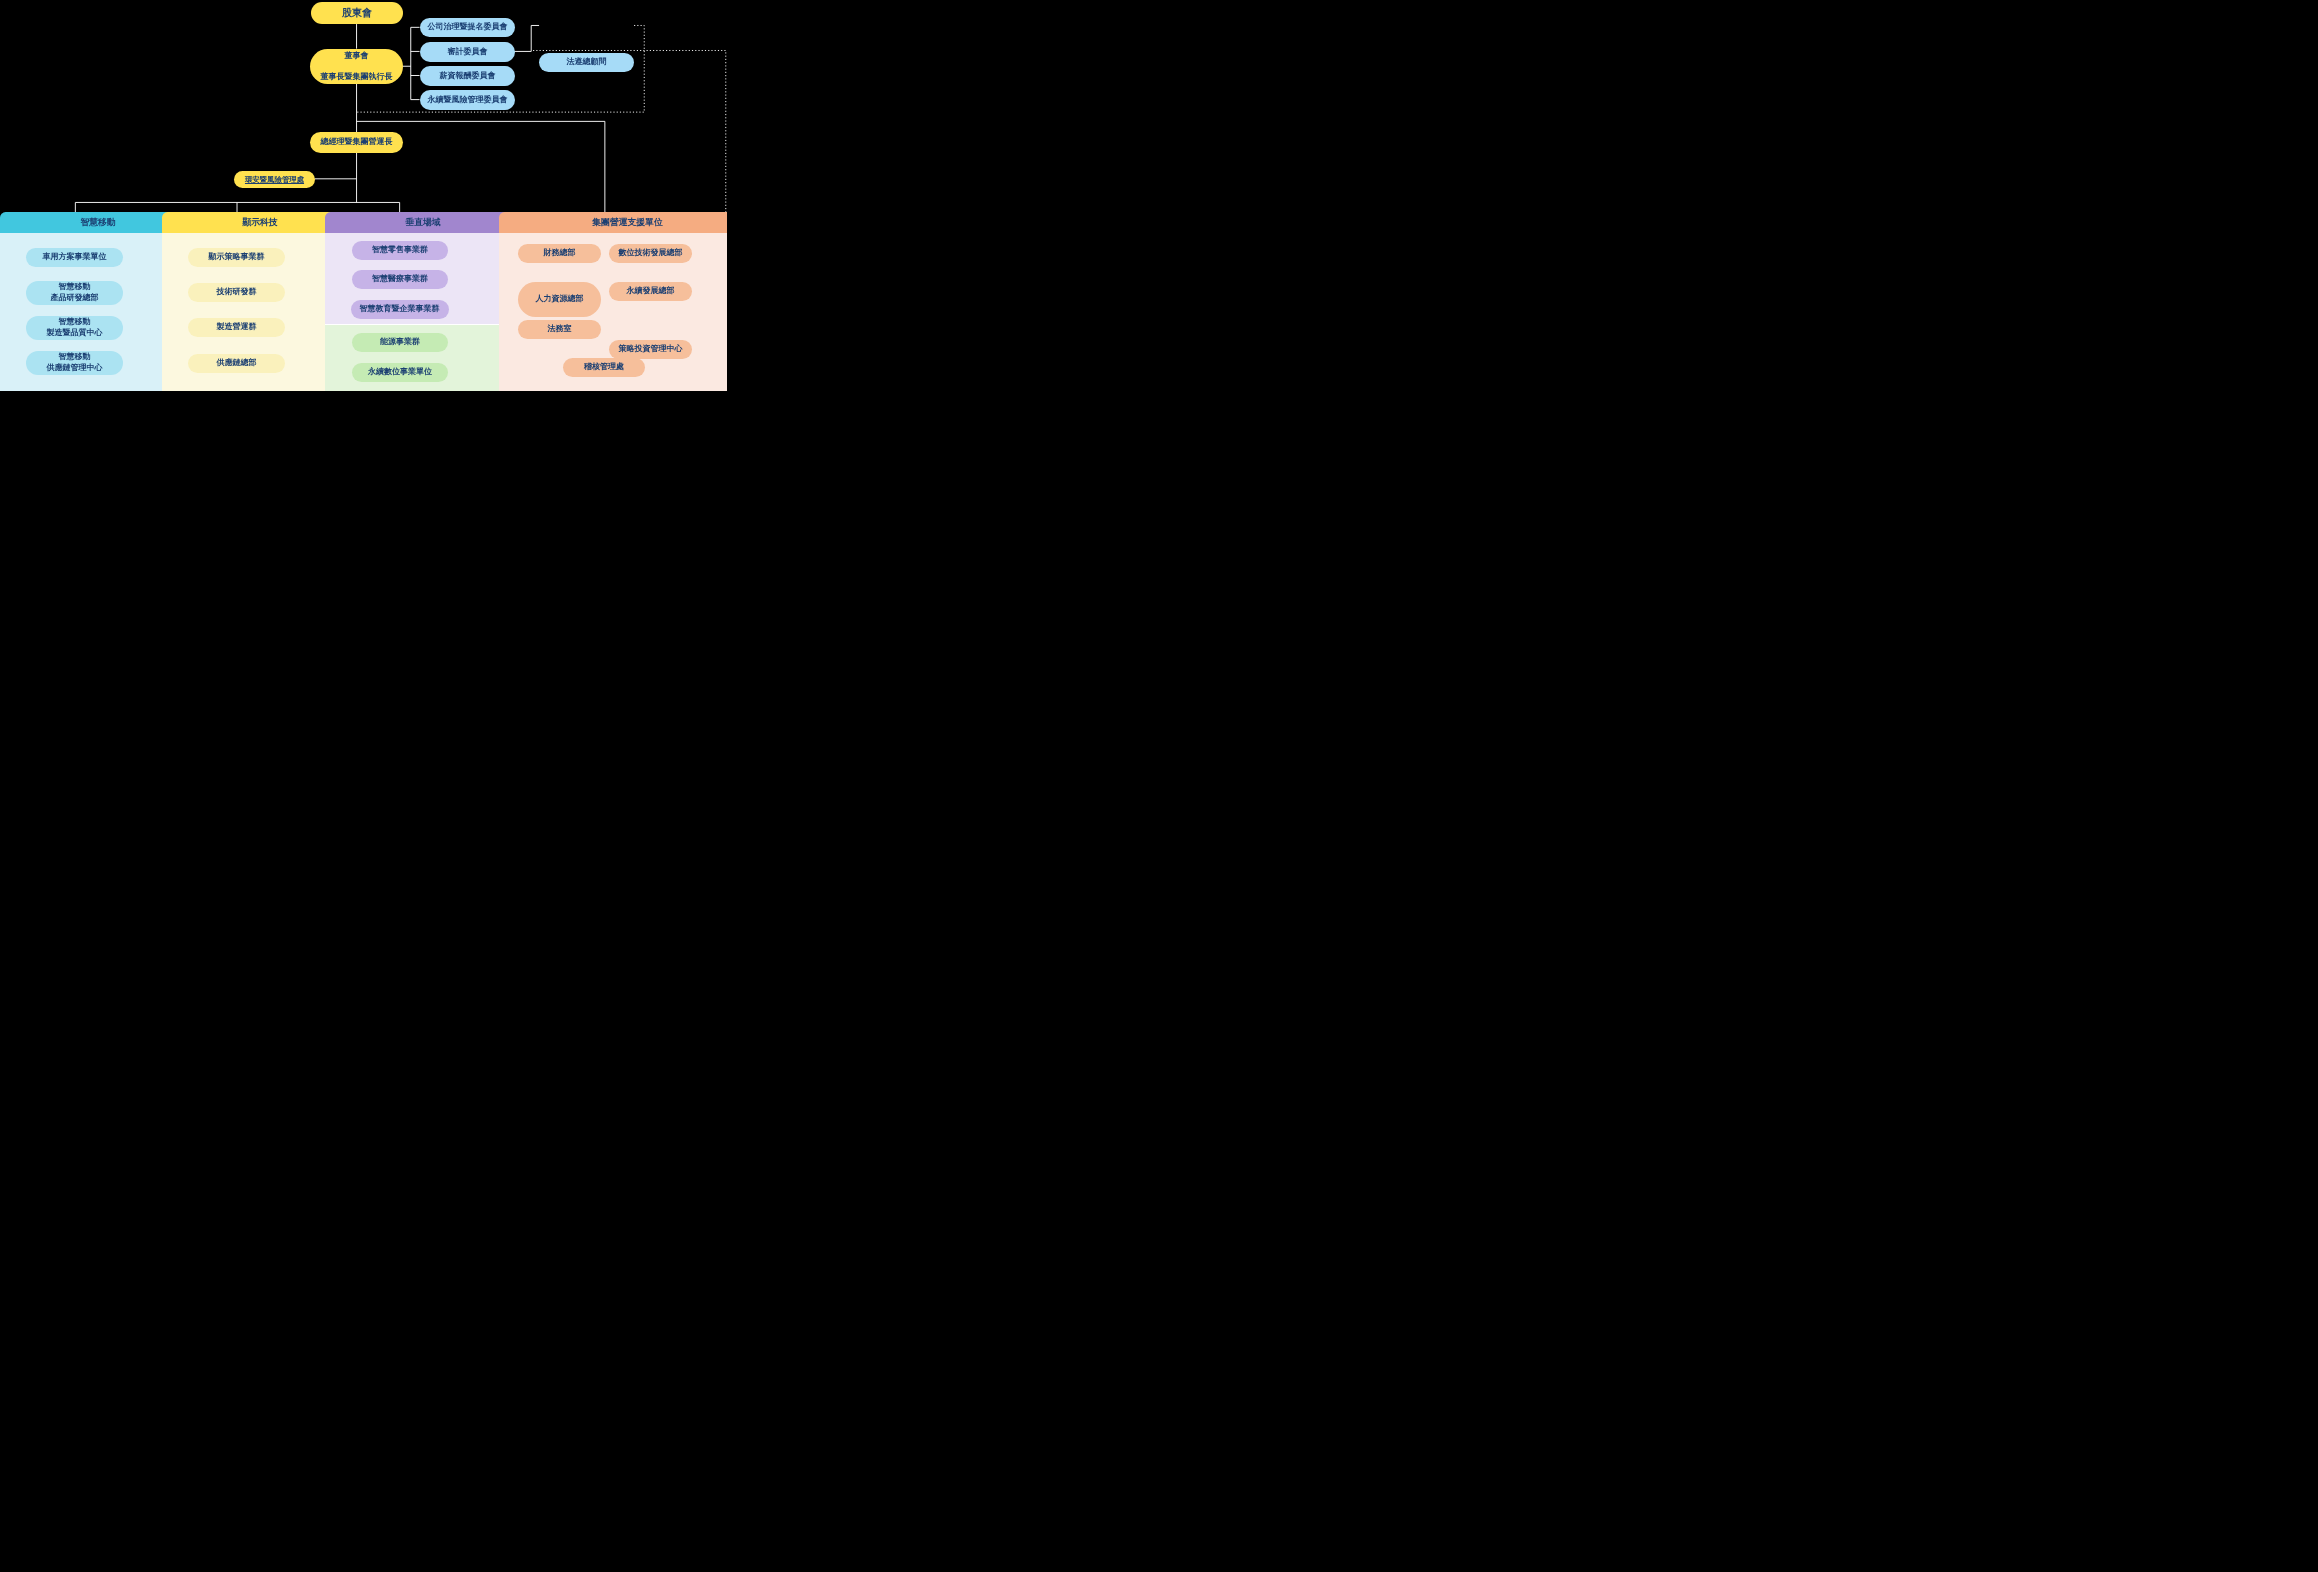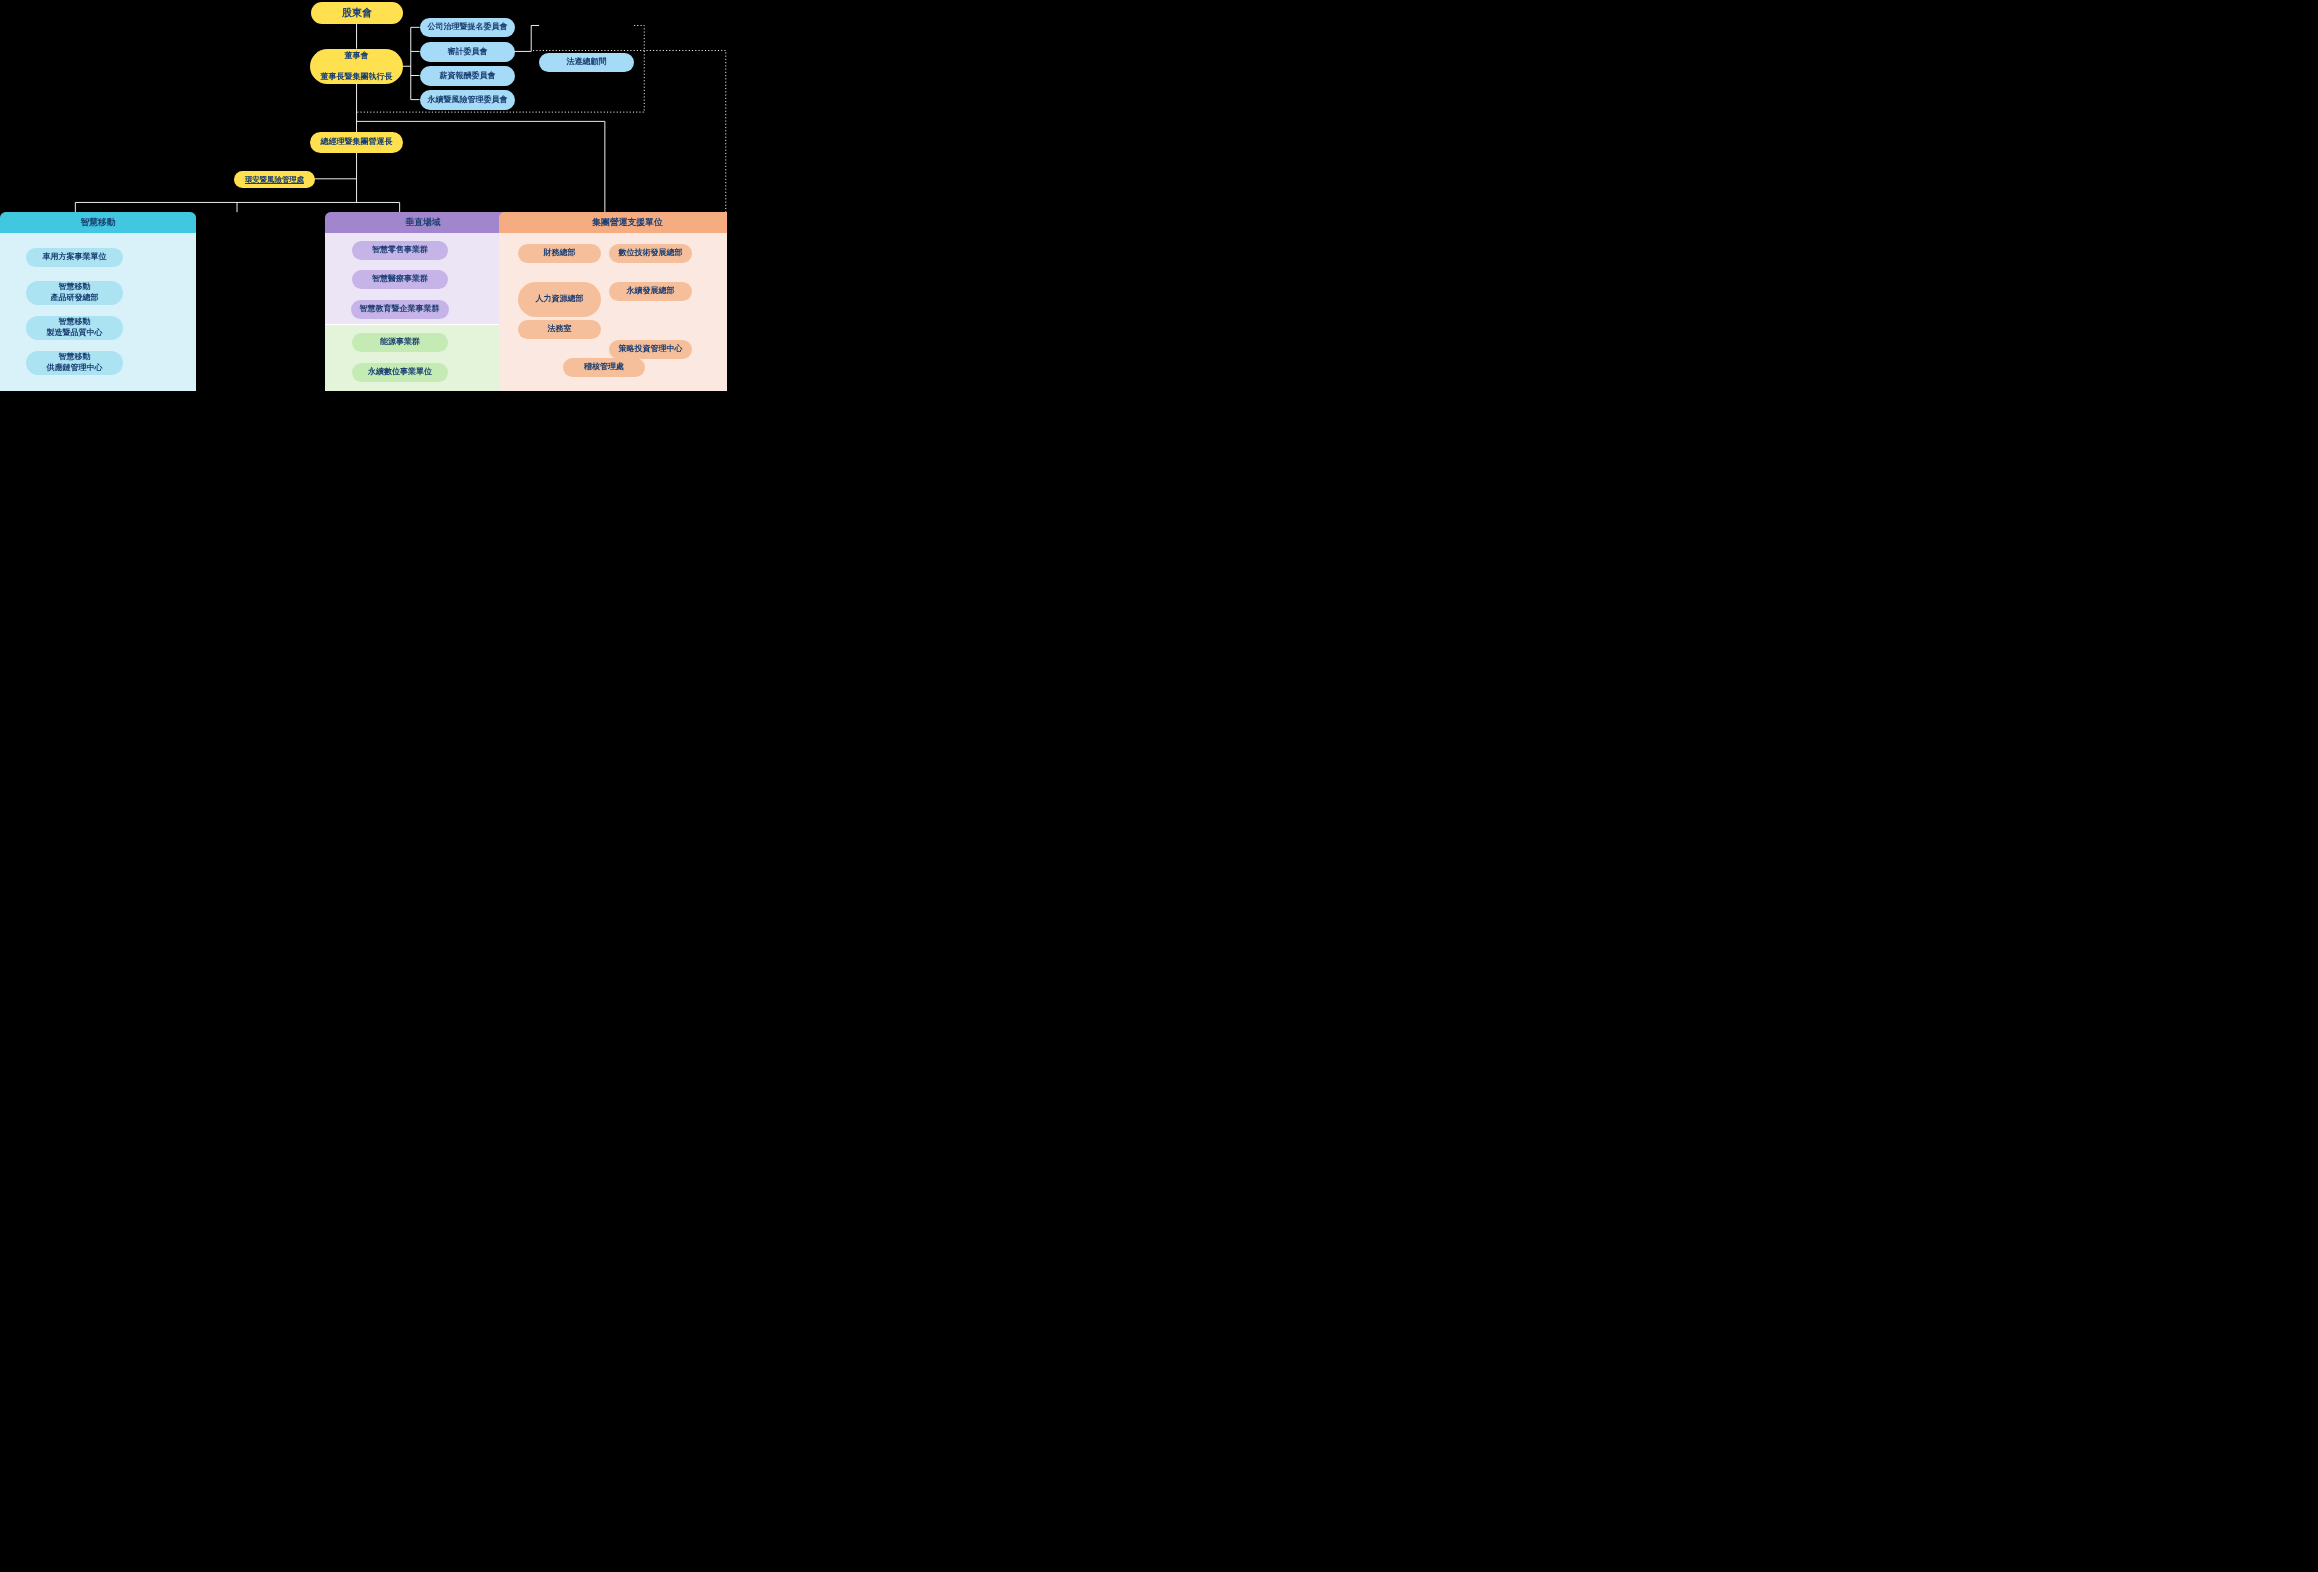--- a/index.html
+++ b/index.html
@@ -138,20 +138,28 @@
     <div class="col-body body-teal"></div>
     <div class="unit p-teal u-1-0">車用方案事業單位</div>
     <div class="unit p-teal u-1-1">智慧移動
 產品研發總部</div>
     <div class="unit p-teal u-1-2">智慧移動
 製造暨品質中心</div>
     <div class="unit p-teal u-1-3">智慧移動
 供應鏈管理中心</div>
   </div>
 
+  <div class="column col-2">
+    <div class="col-header hdr-yellow">顯示科技</div>
+    <div class="col-body body-yellow"></div>
+    <div class="unit p-yellow u-2-0">顯示策略事業群</div>
+    <div class="unit p-yellow u-2-1">技術研發群</div>
+    <div class="unit p-yellow u-2-2">製造營運群</div>
+    <div class="unit p-yellow u-2-3">供應鏈總部</div>
+  </div>
 
   <div class="column col-3">
     <div class="col-header hdr-purple">垂直場域</div>
     <div class="col-body body-purple"></div>
     <div class="col-body body-green"></div>
     <div class="unit p-purple u-3-0">智慧零售事業群</div>
     <div class="unit p-purple u-3-1">智慧醫療事業群</div>
     <div class="unit p-purple u-3-2">智慧教育暨企業事業群</div>
     <div class="unit p-green u-3-3">能源事業群</div>
     <div class="unit p-green u-3-4">永續數位事業單位</div>

